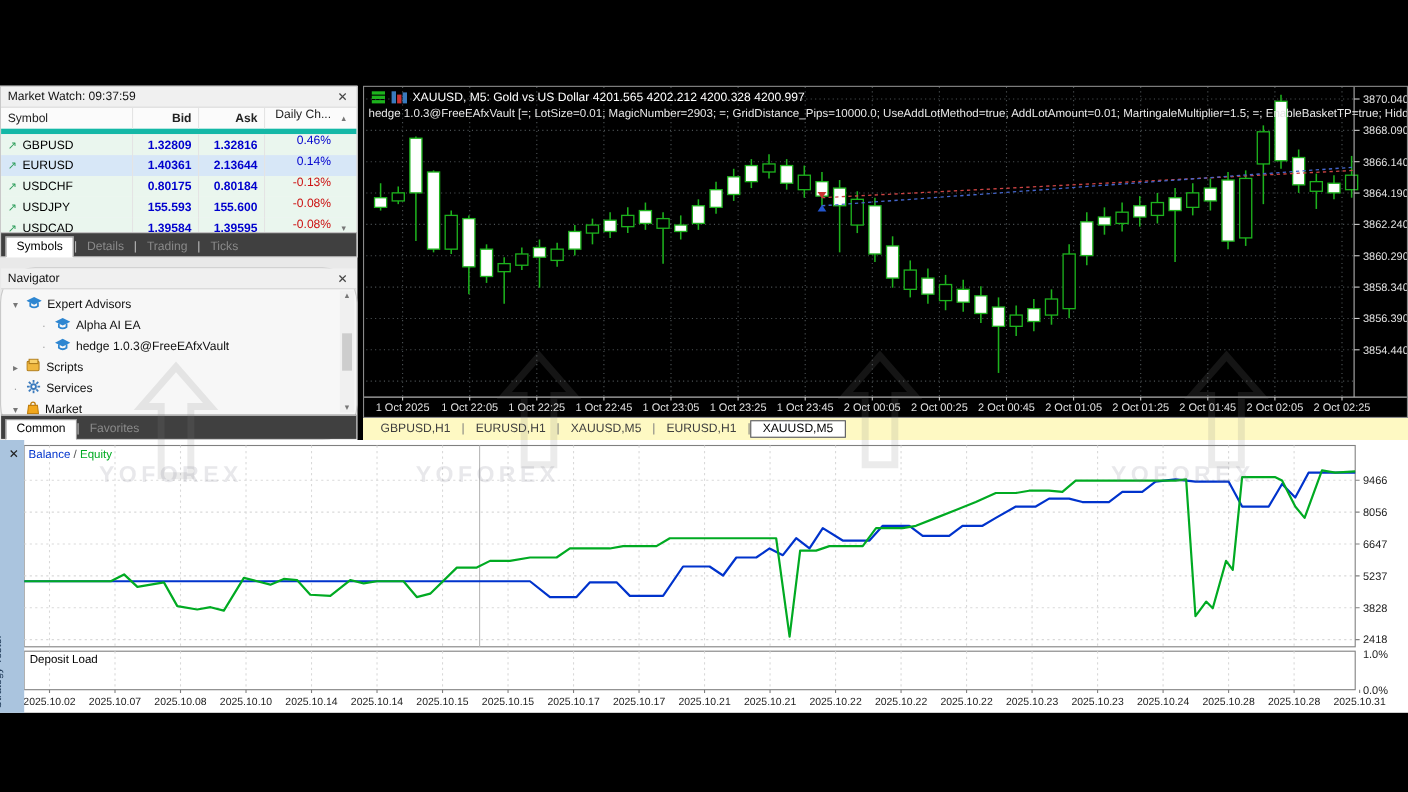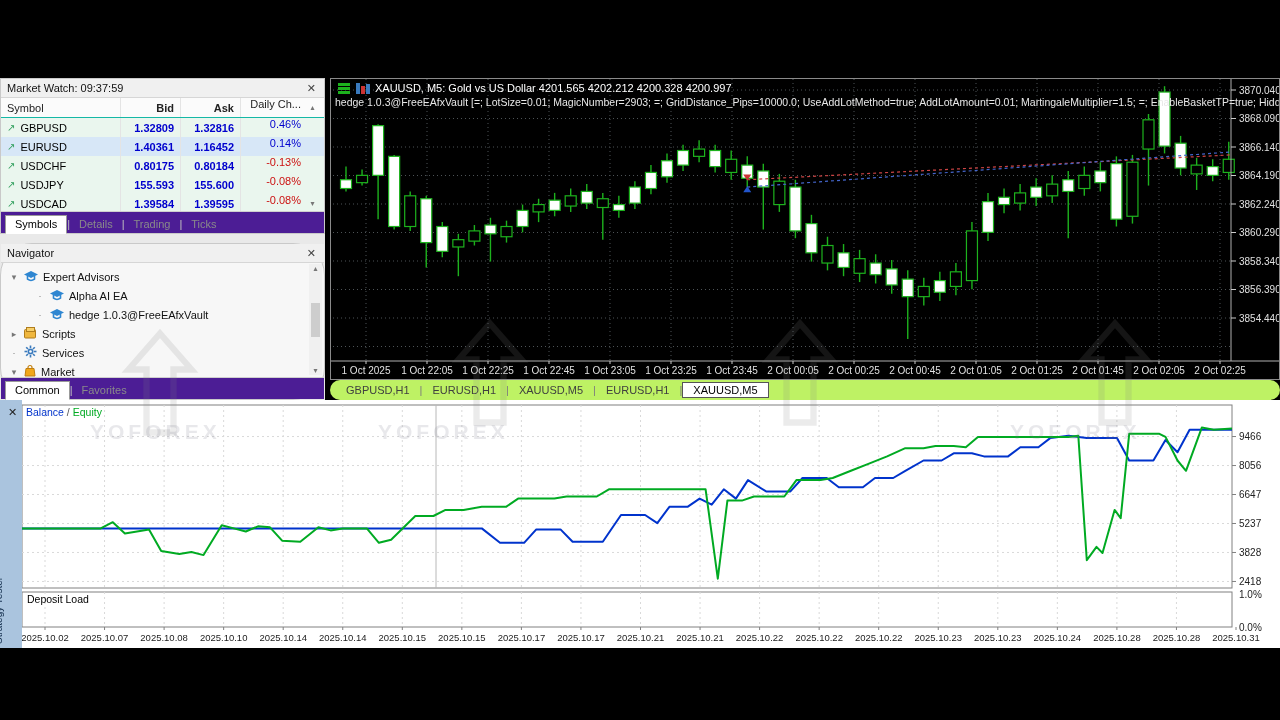--- a/index.html
+++ b/index.html
@@ -6,44 +6,44 @@
     font-family:"Liberation Sans",sans-serif;-webkit-font-smoothing:antialiased;}
   #app{position:absolute;top:78px;left:0;width:1036px;height:570px;background:#000;}
   .abs{position:absolute;}
   
   #left-bg{left:0;top:0;width:325px;height:322px;background:#e9e9e9;}
   .panel{background:#f7f7f7;border:1px solid #c9c9c9;box-sizing:border-box;}
   .ptitle{height:18px;background:#f0f0f0;border-bottom:1px solid #d6d6d6;display:flex;align-items:center;
     font-size:11px;color:#111;padding:0 6px;justify-content:space-between;}
   .xbtn{color:#444;font-size:11px;cursor:default;padding:0 2px;}
   #market-watch{left:0;top:0;width:325px;height:156px;}
-  .mw-header{display:flex;height:19px;align-items:center;font-size:11px;color:#222;background:#fbfbfb;border-bottom:1px solid #14b8a6;}
+  .mw-header{display:flex;height:19px;align-items:center;font-size:11px;color:#222;background:#fbfbfb;border-bottom:5px solid #14b8a6;}
   .mw-row{display:flex;height:19px;align-items:center;font-size:11px;}
   .c-sym{width:120px;padding-left:6px;display:flex;align-items:center;gap:5px;border-right:1px solid #e4e4e4;box-sizing:border-box;height:100%;}
   .c-bid,.c-ask{width:60px;text-align:right;padding-right:6px;border-right:1px solid #e4e4e4;box-sizing:border-box;height:100%;display:flex;align-items:center;justify-content:flex-end;font-weight:bold;}
   .c-chg{width:64px;text-align:right;padding-right:4px;box-sizing:border-box;height:100%;display:flex;align-items:flex-start;justify-content:flex-end;}
   .c-scroll{width:15px;text-align:center;color:#777;font-size:8px;}
   .dir-arrow{color:#2e9e5b;font-size:10px;}
   .num{color:#0000cd;}
   .chg-pos{color:#0000cd;}  .chg-neg{color:#cc1111;}
-  .tabrow{position:absolute;left:0;bottom:0;width:100%;height:22px;background:#4c1d95;border-top:1px solid #cfcfcf;
+  .tabrow{position:absolute;left:0;bottom:0;width:100%;height:22px;background:#404040;border-top:1px solid #cfcfcf;
     display:flex;align-items:flex-end;font-size:11px;padding-left:4px;box-sizing:border-box;}
   .tab{padding:2px 9px 3px 9px;color:#8a8a8a;}
   .tab.active{background:#ffffff;border:1px solid #9a9a9a;border-bottom:1px solid #fff;color:#000;margin-bottom:-1px;}
   .tabsep{color:#c0c0c0;padding:0 0 3px 0;}
   #navigator{left:0;top:165px;width:325px;height:157px;border-radius:32px;}
   .nav-row{display:flex;align-items:center;height:19px;font-size:11px;color:#111;gap:5px;}
   .chev{width:10px;color:#777;font-size:9px;text-align:center;}
   .nav-scroll{position:absolute;right:2px;top:20px;bottom:24px;width:13px;background:#f0f0f0;font-size:8px;color:#777;
     display:flex;flex-direction:column;justify-content:space-between;align-items:center;}
   .nav-thumb{width:9px;height:34px;background:#cdcdcd;}
   
   #chart-window{left:330px;top:0;width:950px;height:302px;background:#000;border:1px solid #8a8a8a;box-sizing:border-box;overflow:hidden;}
   
-  #chart-tabs{left:330px;top:302px;width:950px;height:20px;background:#bef264;display:flex;align-items:center;font-size:11px;padding-left:6px;box-sizing:border-box;border-radius:10px;}
+  #chart-tabs{left:330px;top:302px;width:950px;height:20px;background:#fef9c3;display:flex;align-items:center;font-size:11px;padding-left:6px;box-sizing:border-box;}
   #chart-tabs .tab{color:#3f3f3f;padding:1px 10px;}
   #chart-tabs .tab.active{background:#fff;border:1px solid #555;color:#000;margin-bottom:0;}
   #chart-tabs .tabsep{color:#7d7d7d;padding:0;}
   
   #tester{left:0;top:322px;width:1280px;height:248px;background:#fff;}
   #tester-sidebar{position:absolute;left:0;top:0;width:22px;height:248px;background:#aac4de;}
   #tester-sidebar .xbtn{position:absolute;top:6px;left:6px;color:#222;}
   .vtext{position:absolute;bottom:4px;left:4px;transform:rotate(-90deg);transform-origin:0 100%;
     white-space:nowrap;font-size:10px;color:#16314f;}
   
@@ -87,21 +87,21 @@
           <div class="c-ask num">1.32816</div>
           <div class="c-chg chg-pos">0.46%</div>
           <div class="c-scroll"></div>
         </div>
         <div class="mw-row" style="background: rgb(215, 231, 247);">
           <div class="c-sym">
             <span class="dir-arrow">↗</span>
             <span>EURUSD</span>
           </div>
           <div class="c-bid num">1.40361</div>
-          <div class="c-ask num">1.16452</div>
+          <div class="c-ask num">2.13644</div>
           <div class="c-chg chg-pos">0.14%</div>
           <div class="c-scroll"></div>
         </div>
         <div class="mw-row" style="background: rgb(234, 246, 238);">
           <div class="c-sym">
             <span class="dir-arrow">↗</span>
             <span>USDCHF</span>
           </div>
           <div class="c-bid num">0.80175</div>
           <div class="c-ask num">0.80184</div>

